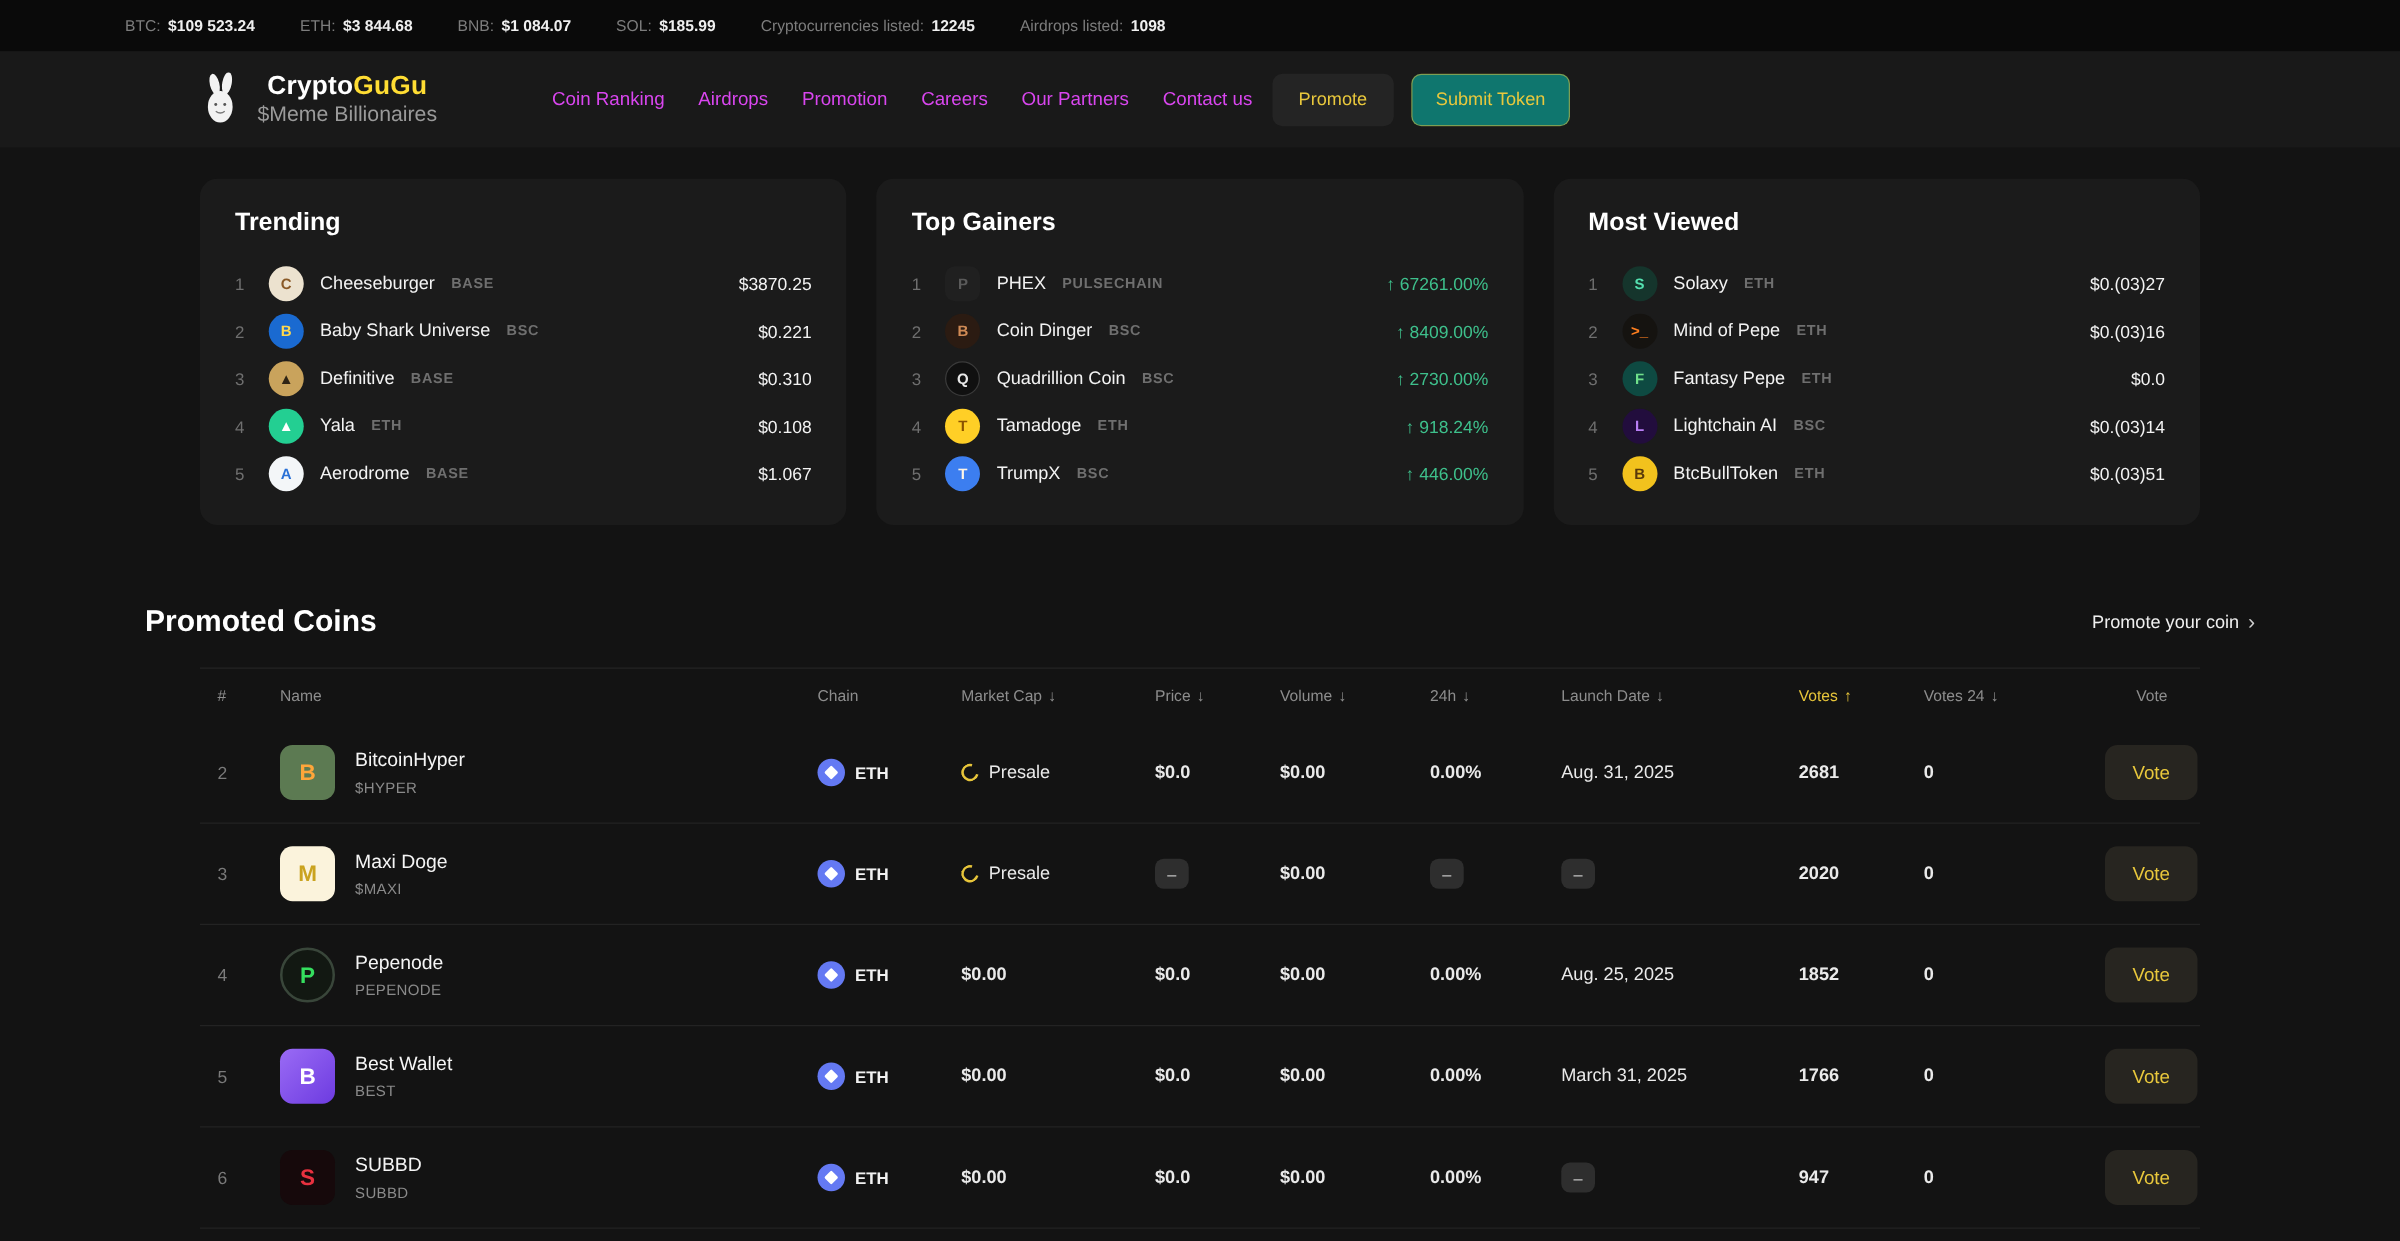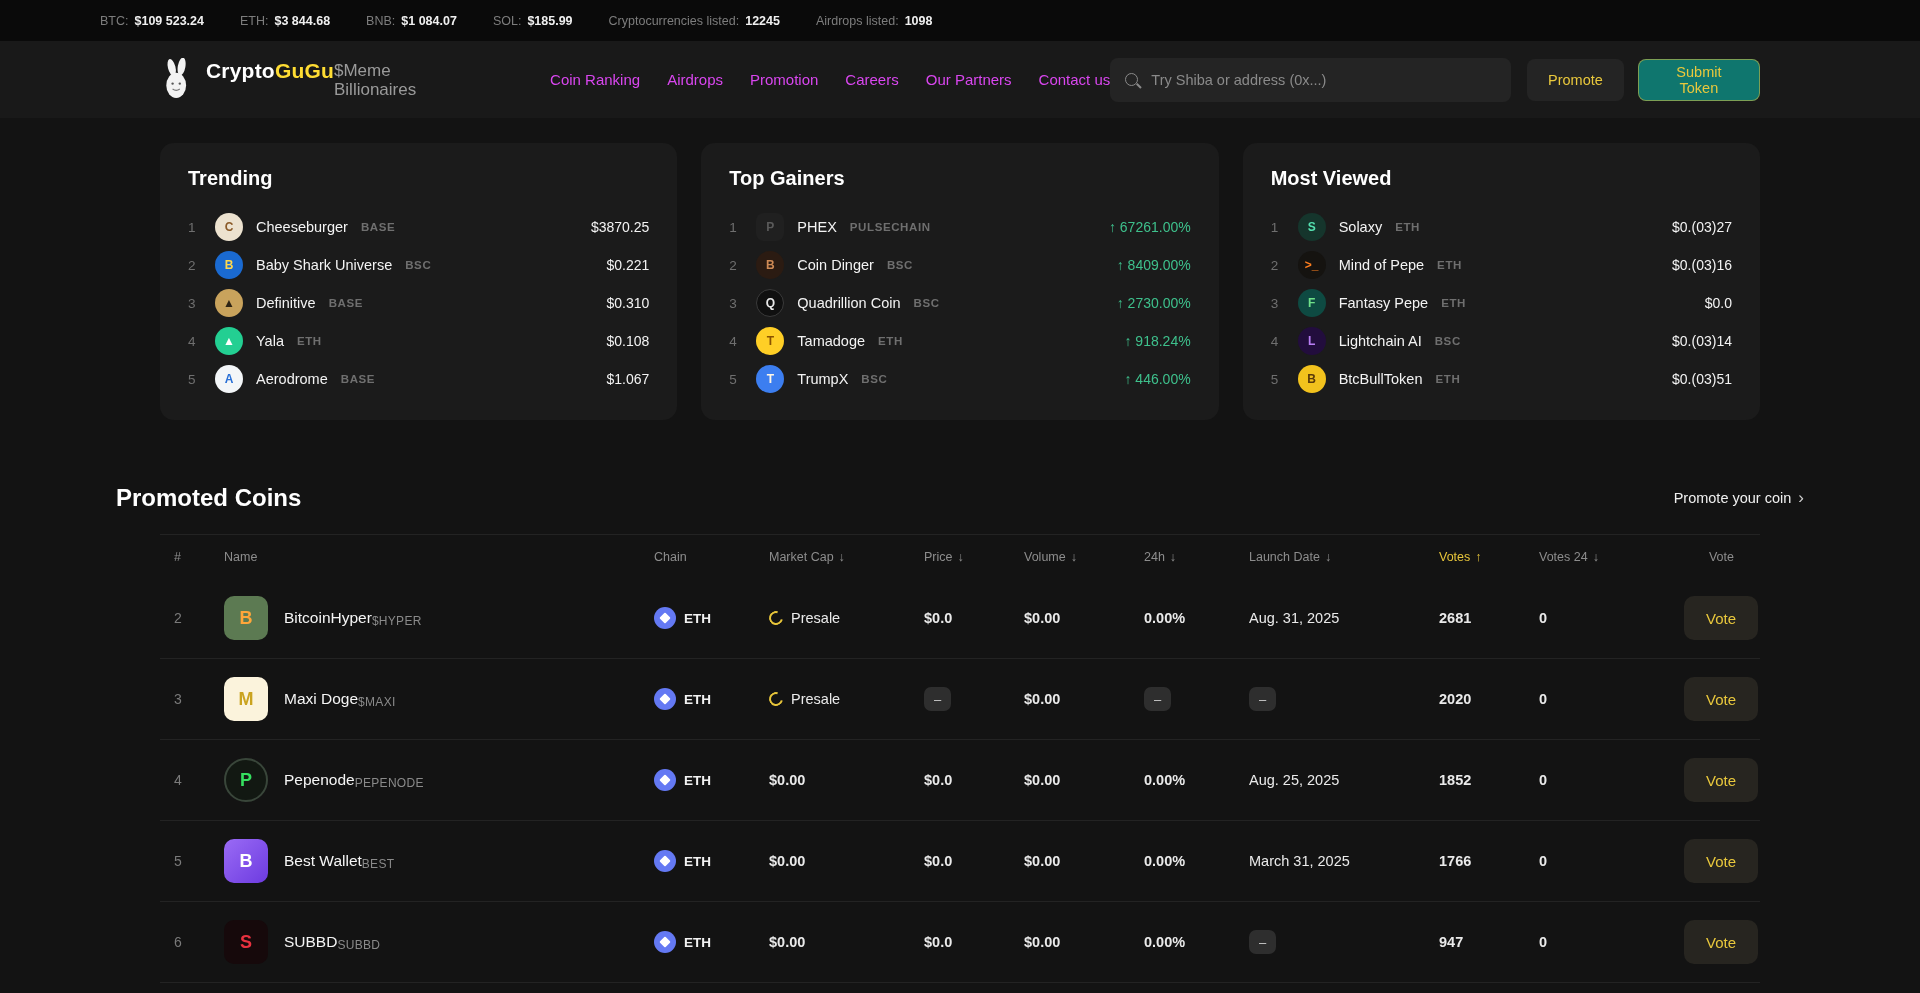--- a/index.html
+++ b/index.html
@@ -20,21 +20,21 @@
   .tick-label { color:#7d7d7d; }
   .tick-value { color:#f0f0f0; font-weight:700; }
 
   
   .header {
     height:77px; background:#191919;
     display:flex; align-items:center; padding:0 160px;
   }
   .logo { display:flex; align-items:center; gap:10px; cursor:pointer; }
   .logo-mark { width:36px; height:44px; flex:0 0 auto; }
-  .logo-text { display:flex; flex-direction:row; line-height:1.1; }
+  .logo-text { display:flex; flex-direction:column; line-height:1.1;align-items:center; }
   .logo-title { font-size:21px; font-weight:800; color:#ffffff; letter-spacing:.2px; }
   .logo-title .accent { color:#ffdd33; }
   .logo-subtitle { font-size:17px; color:#9a9a9a; margin-top:3px; }
 
   .nav { display:flex; gap:27px; margin-left:92px; }
   .nav-item { font-size:15px; color:#d946ef; cursor:pointer; white-space:nowrap; }
 
   .search {
     margin-left:auto; width:425px; height:44px; background:#242424;
     border-radius:8px; display:flex; align-items:center; gap:11px; padding:0 15px;
@@ -84,21 +84,21 @@
   .th--active { color:#e7c53a; }
   .th-vote { justify-content:flex-end; padding-right:26px; }
 
   .trow { align-items:center; height:81px; border-bottom:1px solid #232323; cursor:pointer; }
   .td { padding-left:14px; font-size:14.5px; color:#eaeaea; display:flex; align-items:center; }
   .td-rank { color:#7a7a7a; font-size:14px; }
   .td-name { gap:16px; }
   .ticon { width:44px; height:44px; border-radius:10px; display:flex; align-items:center;
     justify-content:center; font-weight:700; font-size:18px; flex:0 0 auto; }
   .ticon i { font-style:normal; }
-  .tname-block { display:flex; }
+  .tname-block { display:flex; flex-direction:column; }
   .tname { font-size:15.5px; color:#f5f5f5; font-weight:500; }
   .tsymbol { font-size:12px; color:#8a8a8a; margin-top:5px; letter-spacing:.3px; }
 
   .td-chain { gap:8px; font-size:13.5px; font-weight:700; color:#f2f2f2; }
   .eth-badge { width:22px; height:22px; border-radius:50%; background:#6479f3;
     display:flex; align-items:center; justify-content:center; flex:0 0 auto; }
   .eth-diamond { width:8px; height:8px; background:#ffffff; transform:rotate(45deg); border-radius:1px; }
 
   .presale { gap:8px; }
   .spinner { width:14px; height:14px; border:2.5px solid #e7c53a; border-right-color:transparent;
@@ -161,24 +161,20 @@
 
   <div class="nav">
     <span class="nav-item">Coin Ranking</span>
     <span class="nav-item">Airdrops</span>
     <span class="nav-item">Promotion</span>
     <span class="nav-item">Careers</span>
     <span class="nav-item">Our Partners</span>
     <span class="nav-item">Contact us</span>
   </div>
 
-  <div class="search">
-    <span class="mag"></span>
-    <input type="text" placeholder="Try Shiba or address (0x...)" style="">
-  </div>
 
   <button class="btn btn-promote">Promote</button>
   <button class="btn btn-submit">Submit Token</button>
 </div>
 
 <div class="cards">
 
   <div class="card">
     <div class="card-title">Trending</div>
     <div class="crow">

